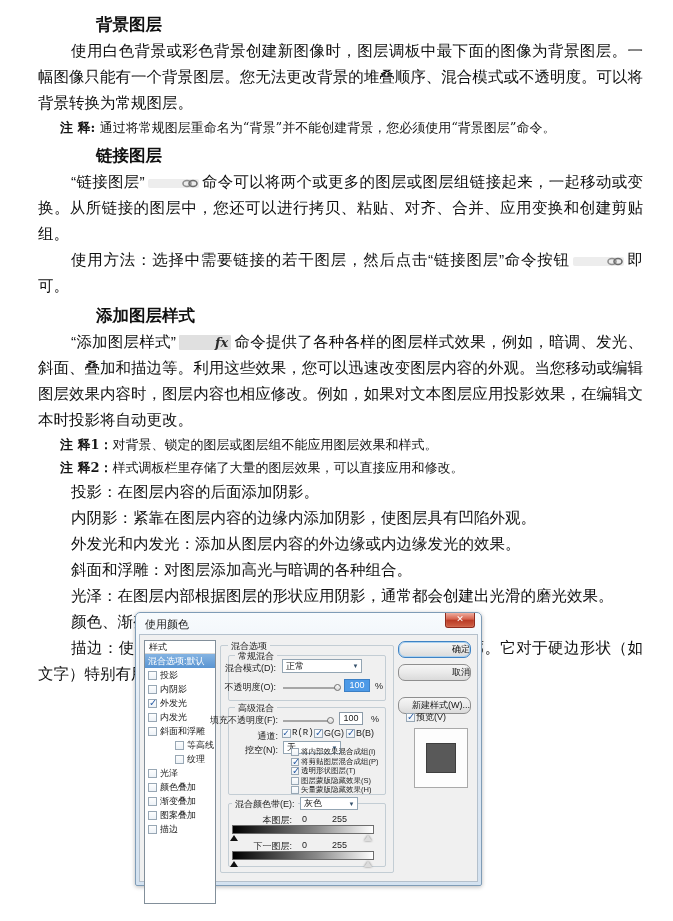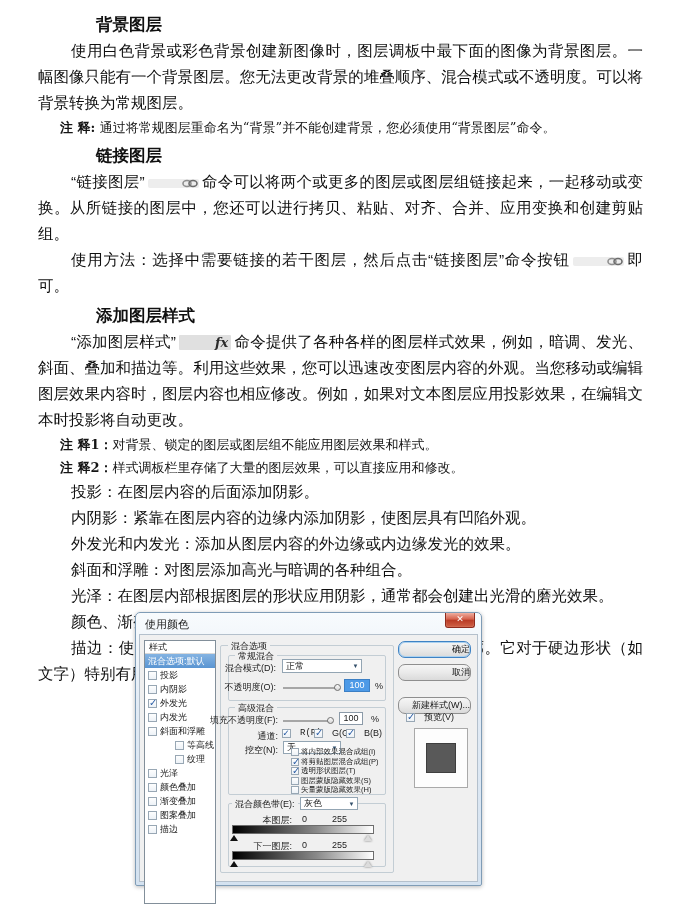--- a/index.html
+++ b/index.html
@@ -41,21 +41,21 @@
   .grp-label { position:absolute; background:#f0f0f0; padding:0 3px; white-space:nowrap; color:#202020; }
   .lbl { position:absolute; text-align:right; white-space:nowrap; color:#1a1a1a; }
   .txtp { position:absolute; white-space:nowrap; color:#1a1a1a; }
   .dd { position:absolute; height:14px; background:#fff; border:1px solid #93a5b3; display:flex; align-items:center; cursor:default; }
   .dd .ddtxt { flex:1; padding-left:3px; white-space:nowrap; }
   .dd .arr { width:11px; text-align:center; font-size:6px; color:#34506b; }
   .groove { position:absolute; height:2px; background:#a6a6a6; }
   .thumb { position:absolute; width:7px; height:7px; border:1px solid #6f6f6f; border-radius:50%; background:linear-gradient(#fcfcfc,#d6d6d6); }
   .valbox { position:absolute; width:26px; height:13px; background:#fff; border:1px solid #8b9aa8; text-align:center; line-height:11px; }
   .valbox.selhl { background:#4d9ae7; border-color:#3c7fc4; color:#fff; }
-  .ckrow { position:absolute; display:flex; align-items:center; gap:9px; white-space:nowrap; }
+  .ckrow { position:absolute; display:flex; align-items:center; gap:1px; white-space:nowrap; }
   .ckrow.small { font-size:7.5px; gap:2px; }
   .ckrow.small .cb { width:8px; height:8px; }
 
   .vbtn { position:absolute; width:73px; height:17px; background:linear-gradient(180deg,#f5f5f5,#eaeaea 50%,#dadada);
           border:1px solid #8e8e8e; border-radius:7px; text-align:right; line-height:15px; font-size:9px; color:#141414; cursor:default; }
   .vbtn.default { border-color:#3e82c4; box-shadow:0 0 0 1px #abd1ef inset; }
   .swatch-wrap { position:absolute; left:278px; top:115px; width:54px; height:60px; background:#fdfdfd; border:1px solid #a9a9a9; }
   .swatch { position:absolute; width:30px; height:30px; background:#595959; border:1px solid #3e3e3e; left:50%; top:50%; transform:translate(-50%,-50%); }
 
   .gbar { position:absolute; height:9px; border:1px solid #6d6d6d; background:linear-gradient(90deg,#000 0%,#3a3a3a 25%,#8a8a8a 60%,#fff 100%); width:142px; }

